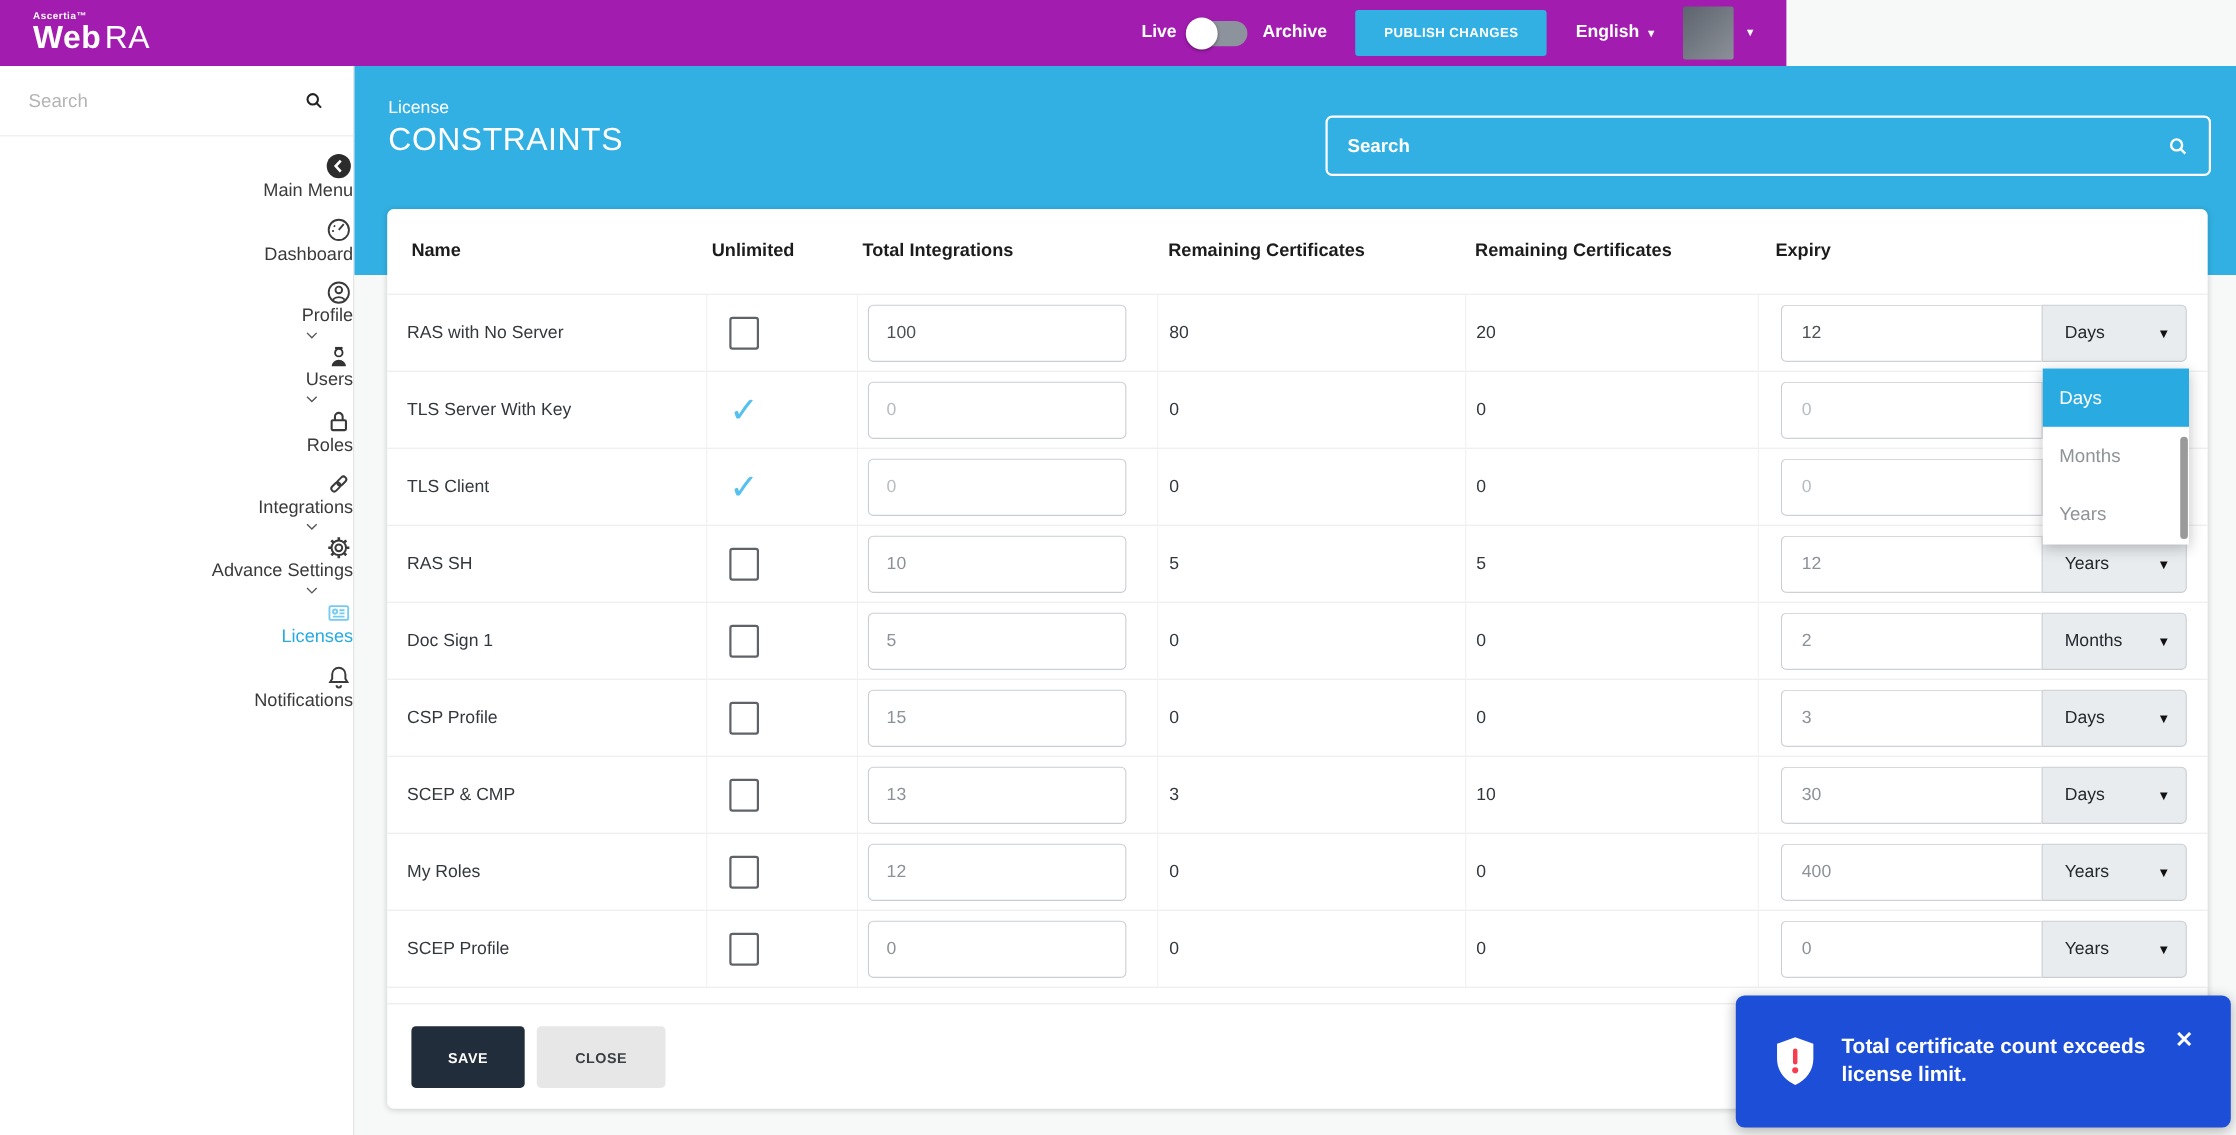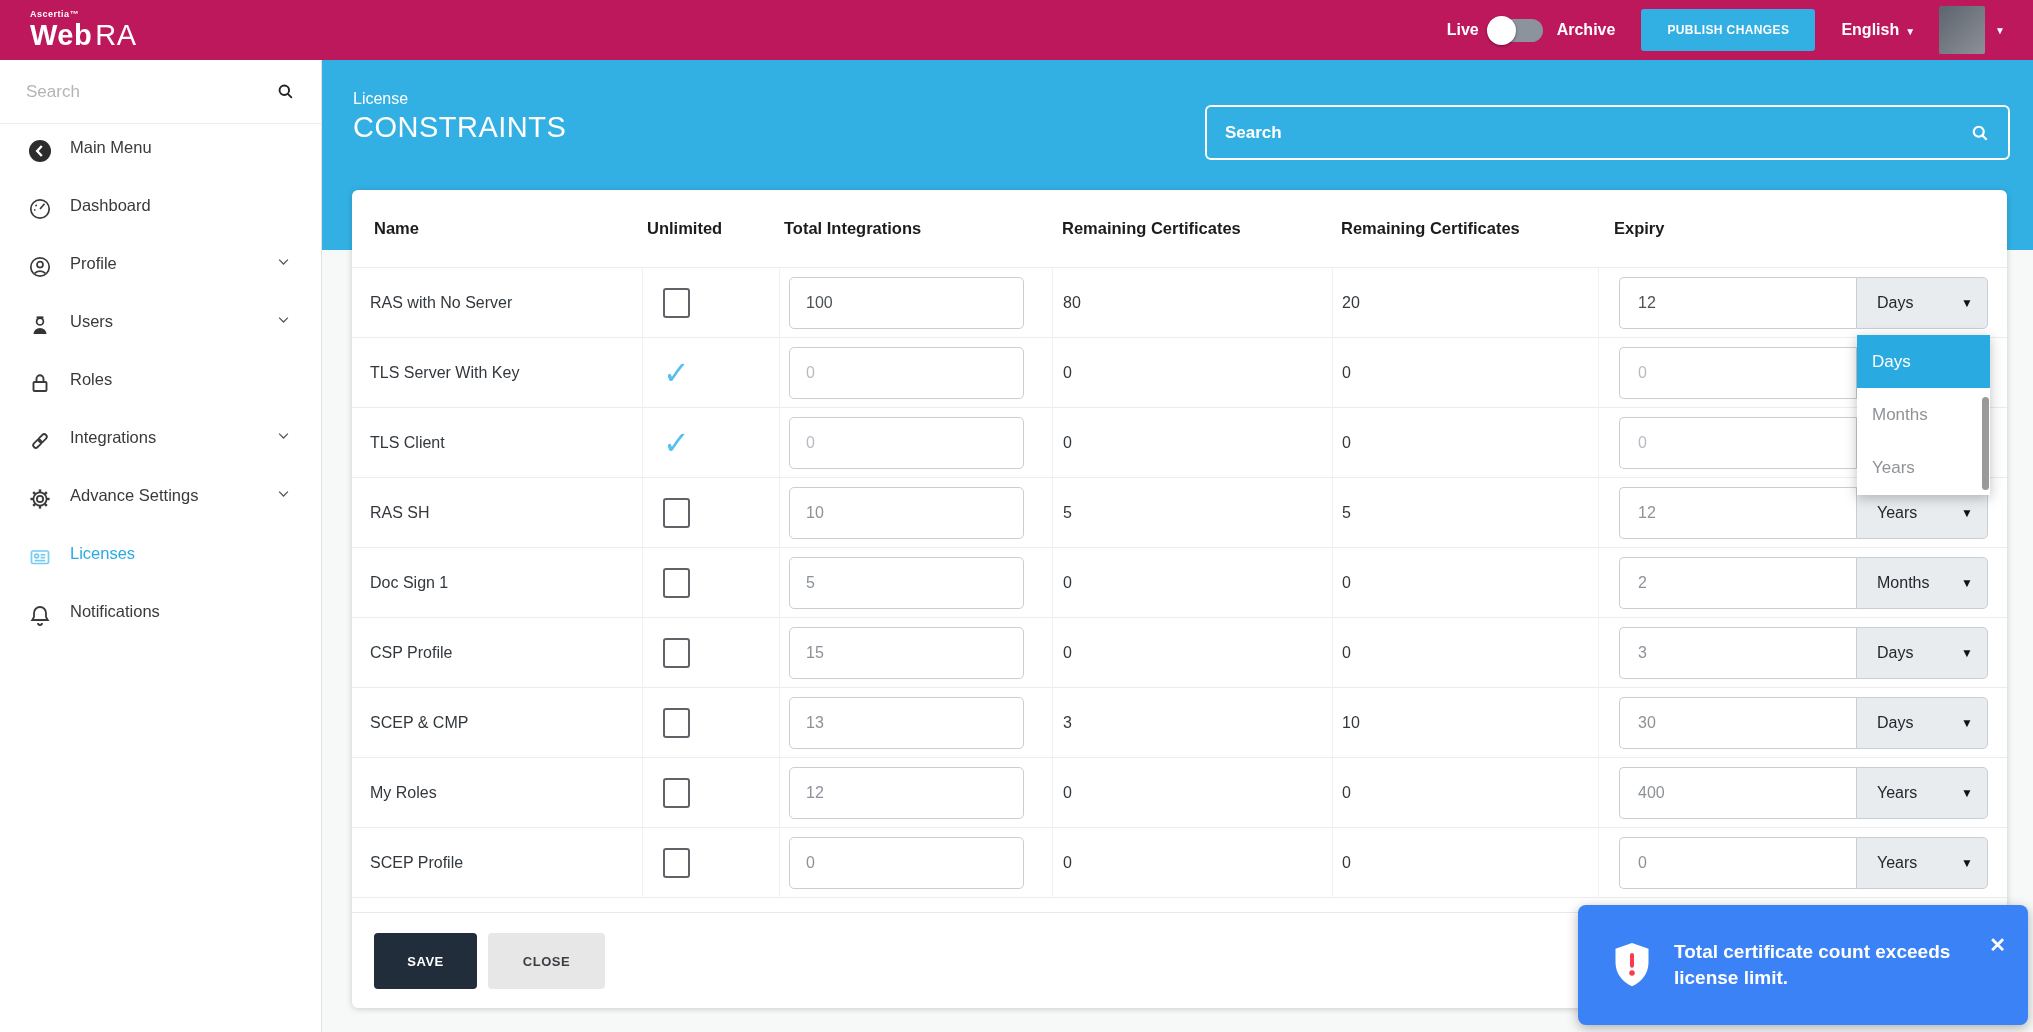--- a/index.html
+++ b/index.html
@@ -1,20 +1,20 @@
 <!DOCTYPE html>
 <html><head>
 <meta charset="utf-8">
 <style>
   * { margin:0; padding:0; box-sizing:border-box; }
   html,body { width:2033px; height:1032px; overflow:hidden; }
   body { font-family:"Liberation Sans", sans-serif; position:relative; background:#f7f8f8; }
 
   
-  .topbar { position:absolute; left:0; top:0; width:2033px; height:60px; background:#be185d; z-index:30;
+  .topbar { position:absolute; left:0; top:0; width:1624px; height:60px; background:#a21caf; z-index:30;
             display:flex; align-items:center; }
   .brand { margin-left:30px; color:#fff; line-height:1; }
   .brand .tm { font-size:9px; letter-spacing:.5px; font-weight:bold; display:block; margin-bottom:2px; }
   .brand .big { font-size:29px; letter-spacing:.5px; }
   .brand .big b { font-weight:bold; }
   .brand .big .lite { font-weight:300; margin-left:3px; }
   .top-right { margin-left:auto; display:flex; align-items:center; margin-right:28px; }
   .tr-label { color:#fff; font-size:16px; font-weight:bold; }
   .toggle { width:52px; height:23px; background:#8d939c; border-radius:12px; margin:0 14px 0 12px; position:relative; cursor:pointer; }
   .toggle .knob { position:absolute; left:-4px; top:-3px; width:29px; height:29px; border-radius:50%; background:#fff;
@@ -29,21 +29,21 @@
   .avatar-caret { color:#fff; cursor:pointer; }
 
   
   .sidebar { position:absolute; left:0; top:60px; width:322px; height:972px; background:#fff;
              border-right:1px solid #e2e2e2; z-index:20; }
   .side-search { height:64px; border-bottom:1px solid #ececec; display:flex; align-items:center; padding:0 26px; }
   .side-search input { flex:1; border:none; outline:none; font-size:17px; color:#555; font-family:"Liberation Sans",sans-serif; }
   .side-search input::placeholder { color:#b4b4b4; }
   .side-search .sicon { color:#222; }
   .menu { padding-top:14px; }
-  .mitem { height:58px; display:flex; align-items:flex-start; padding-left:27px; cursor:pointer; }
+  .mitem { height:58px; display:flex; align-items:flex-end; padding-left:27px; cursor:pointer;flex-direction:column; }
   .mitem .ic { width:26px; height:26px; display:flex; align-items:center; justify-content:center; color:#3a3a3a; }
   .mitem .lbl { margin-left:17px; font-size:16.5px; color:#3a3a3a; }
   .mitem .chev { margin-left:auto; margin-right:30px; color:#555; }
   .mitem.active .lbl { color:#29abe2; }
   .mitem.active .ic { color:#74ccf0; }
 
   
   .band { position:absolute; left:322px; top:60px; width:1711px; height:190px; background:#32b0e3; z-index:1; }
   .band-titles { position:absolute; left:31px; top:30px; color:#fff; }
   .band-titles .eyebrow { font-size:16px; }
@@ -97,22 +97,22 @@
   
   .card-footer { position:absolute; left:0; top:722px; width:1655px; height:96px; border-top:1px solid #e9e9e9; }
   .save-btn { position:absolute; left:22px; top:20px; width:103px; height:56px; background:#222d3b; color:#fff;
               border:none; border-radius:4px; font-size:13px; font-weight:bold; letter-spacing:.5px; cursor:pointer;
               font-family:"Liberation Sans",sans-serif; }
   .close-btn { position:absolute; left:136px; top:20px; width:117px; height:56px; background:#e7e7e7; color:#3a3f44;
                border:none; border-radius:4px; font-size:13px; font-weight:bold; letter-spacing:.5px; cursor:pointer;
                font-family:"Liberation Sans",sans-serif; }
 
   
-  .toast { position:absolute; left:1578px; top:905px; width:450px; height:120px; background:#3b82f6; border-radius:8px;
-           box-shadow:0 3px 12px rgba(0,0,0,.3); z-index:40; display:flex; align-items:center; padding:0 22px 0 32px; }
+  .toast { position:absolute; left:1578px; top:905px; width:450px; height:120px; background:#1d4ed8; border-radius:8px;
+           box-shadow:0 3px 12px rgba(0,0,0,.3); z-index:40; display:flex; align-items:center; padding:0 34px 0 32px; }
   .toast .t-icon { flex:0 0 44px; }
   .toast .t-msg { color:#fff; font-size:19px; font-weight:600; line-height:26px; margin-left:20px; width:300px; }
   .toast .t-close { margin-left:auto; color:#fff; font-size:20px; font-weight:bold; cursor:pointer; align-self:flex-start; margin-top:28px; }
 
   svg { display:block; }
 </style>
 </head>
 <body>
 
 <div class="topbar">

